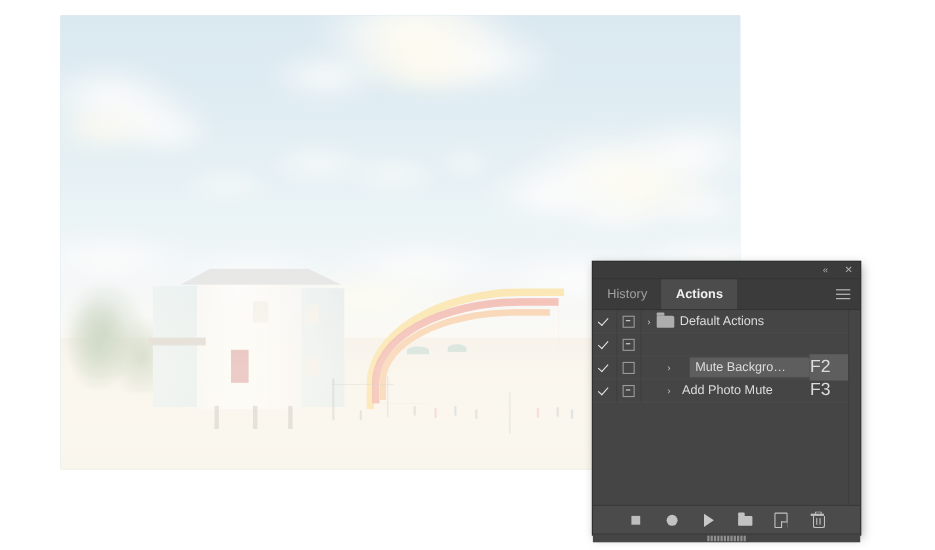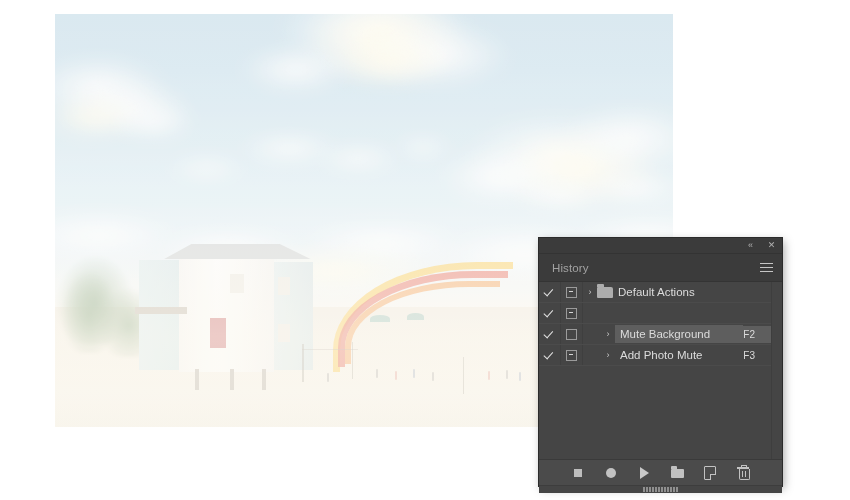--- a/index.html
+++ b/index.html
@@ -337,21 +337,21 @@
     border-bottom: none;
     border-radius: 1px 1px 0 0;
   }
 
   .rowlabel {
     flex: 1;
     white-space: nowrap; overflow: hidden; text-overflow: ellipsis;
     color: #dcdcdc; font-size: 11.5px;
   }
   .rowkey {
-    color: #dcdcdc; font-size: 10px;
+    color: #dcdcdc; font-size: 16px;
     padding-right: 16px;
   }
 
   .hl {
     background: #5e5e5e;
   }
   .row.child .cell-rest { padding-left: 0; }
   .indent { width: 18px; flex: 0 0 auto; }
 
   
@@ -532,20 +532,21 @@
 
     <div class="titlebar">
       <div class="tb-btns">
         <div class="tb-ico">«</div>
         <div class="tb-ico">✕</div>
       </div>
     </div>
 
     <div class="tabbar">
       <div class="tab">History</div>
+      <div class="tab active">Actions</div>
       <div class="tab-menu">
         <div class="ham">
             <span></span>
             <span></span>
             <span></span>
           </div>
       </div>
     </div>
 
     <div class="list-area">
@@ -578,21 +579,21 @@
         <div class="row child">
           <div class="cell-check">
             <div class="chk"></div>
           </div>
           <div class="cell-tog">
             <div class="togbox"></div>
           </div>
           <div class="cell-rest">
             <span class="indent"></span>
             <span class="arrow">›</span>
-            <span class="rowlabel hl" style="padding:3px 17px 3px 5px;">Mute Background</span>
+            <span class="rowlabel hl" style="padding:3px 17px 3px 5px;margin-left:12px;">Mute Background</span>
             <span class="rowkey hl" style="padding:3px 16px 3px 0;">F2</span>
           </div>
         </div>
 
         <div class="row child">
           <div class="cell-check">
             <div class="chk"></div>
           </div>
           <div class="cell-tog">
             <div class="togbox minus"></div>

